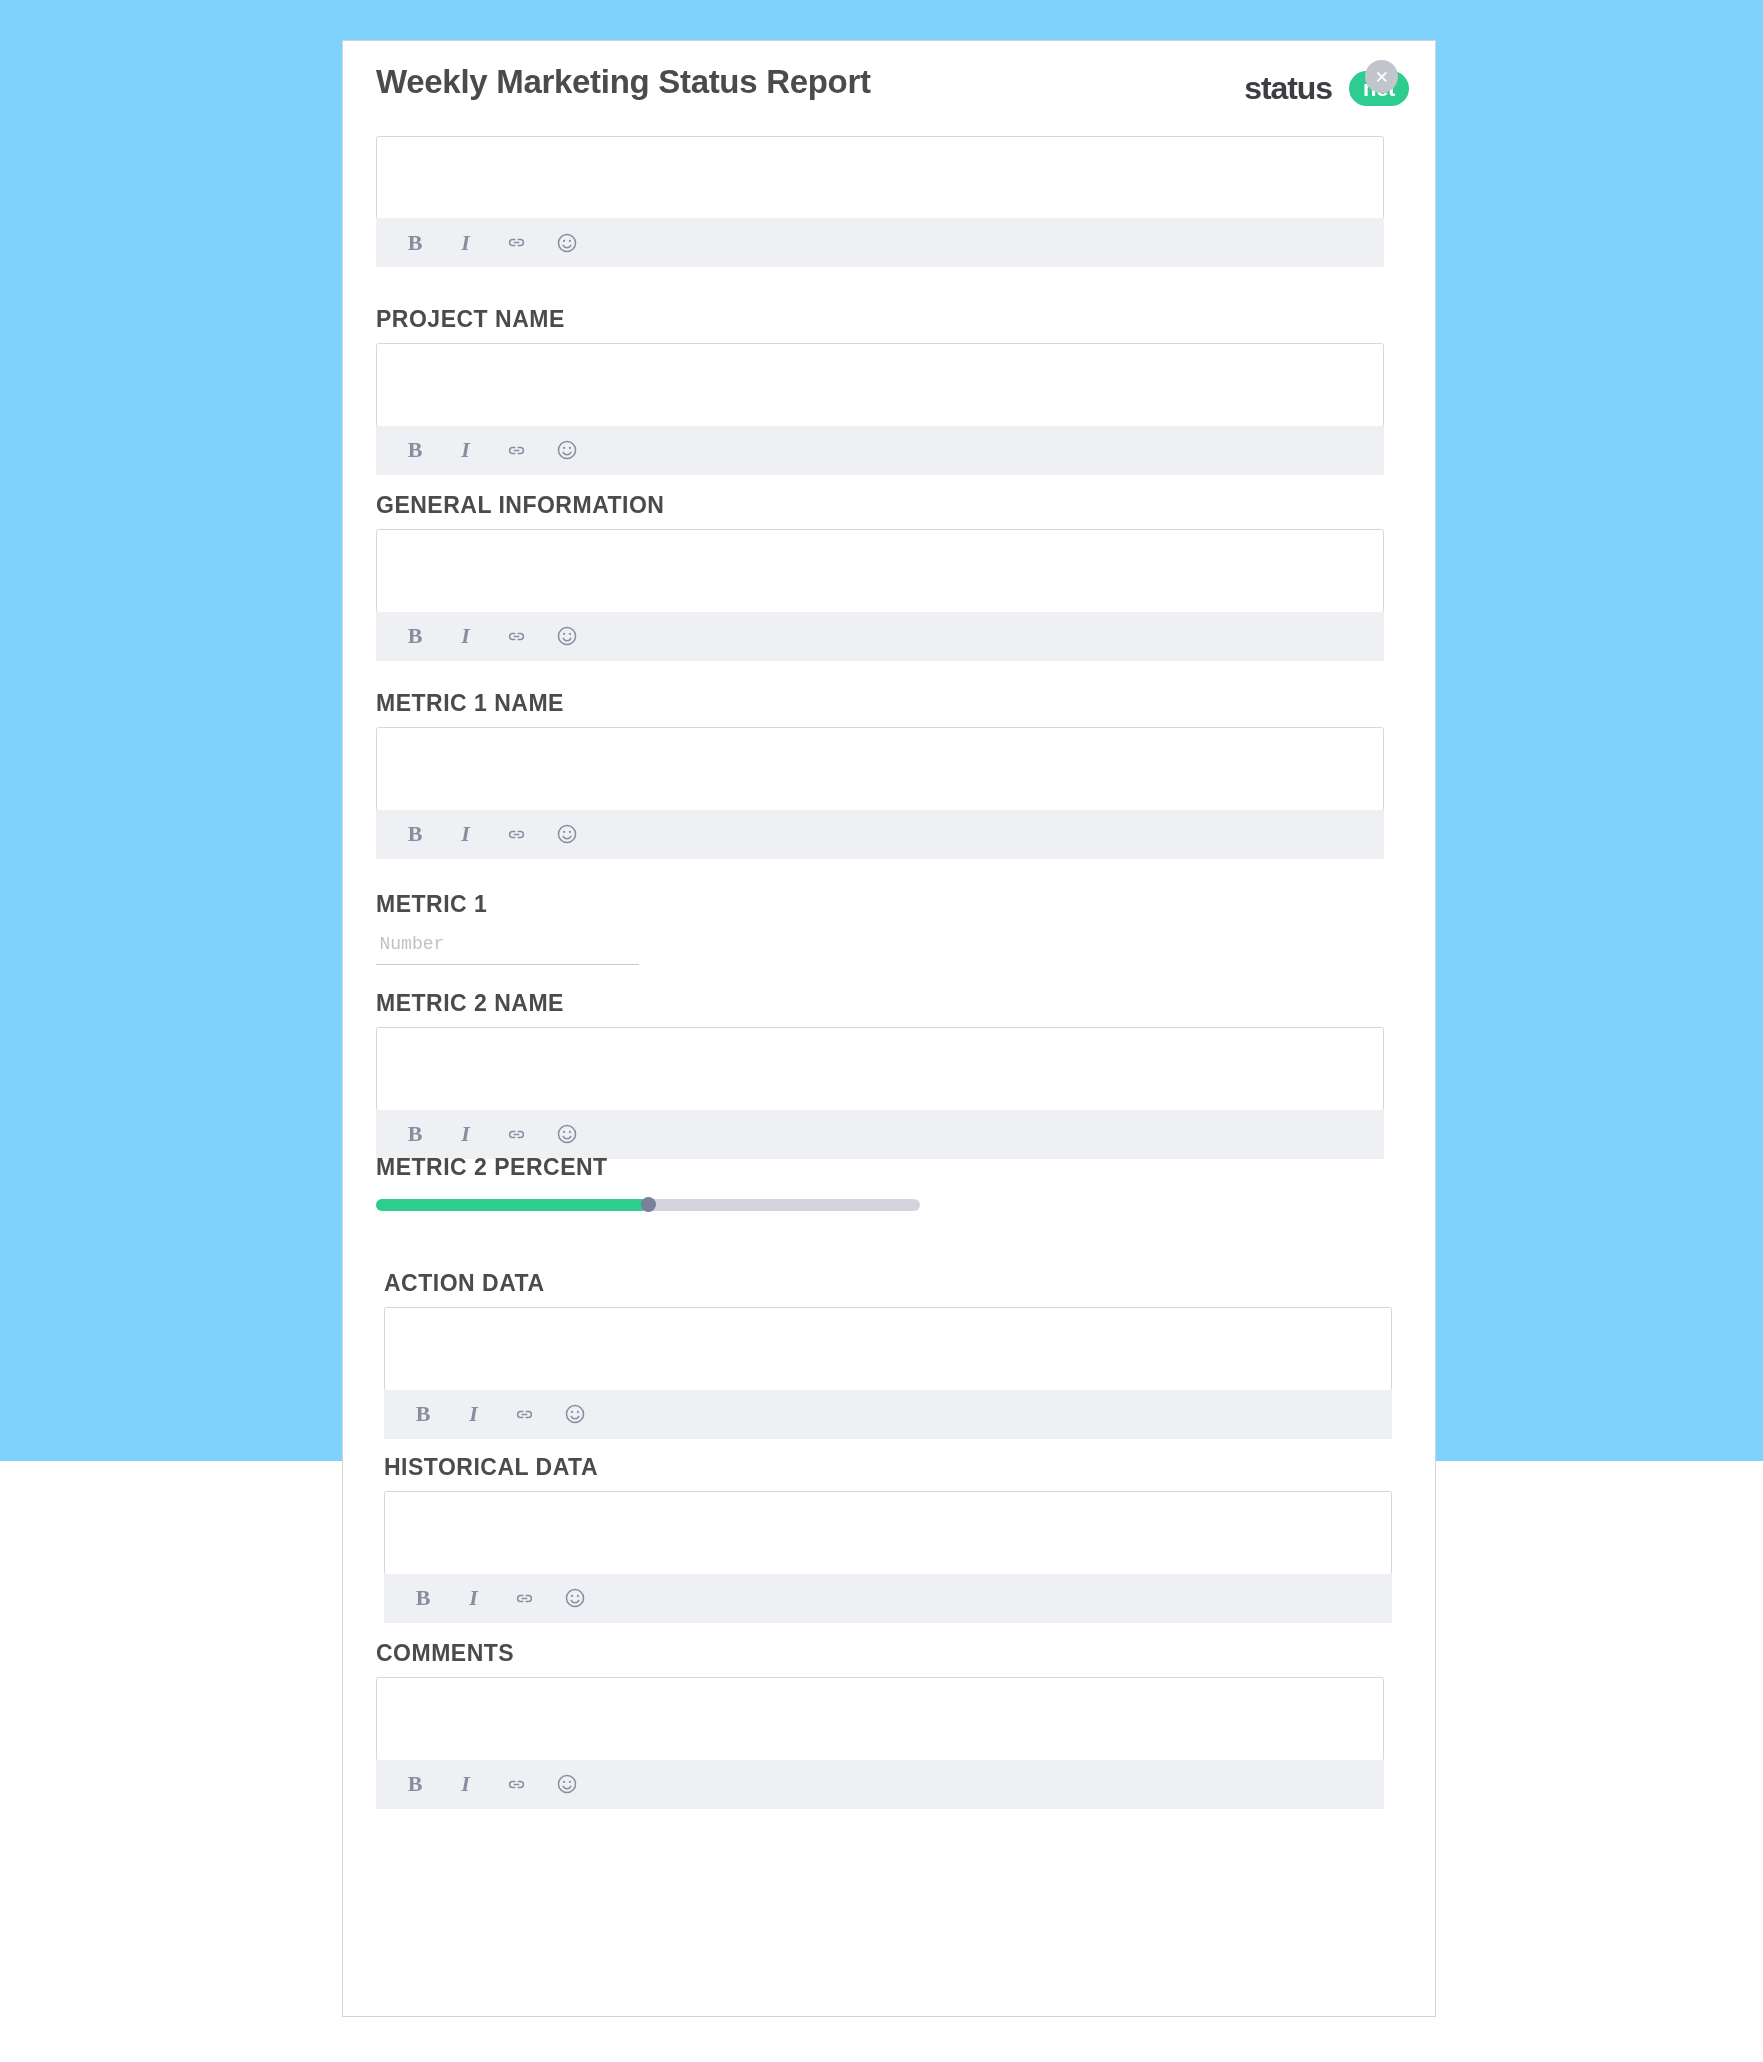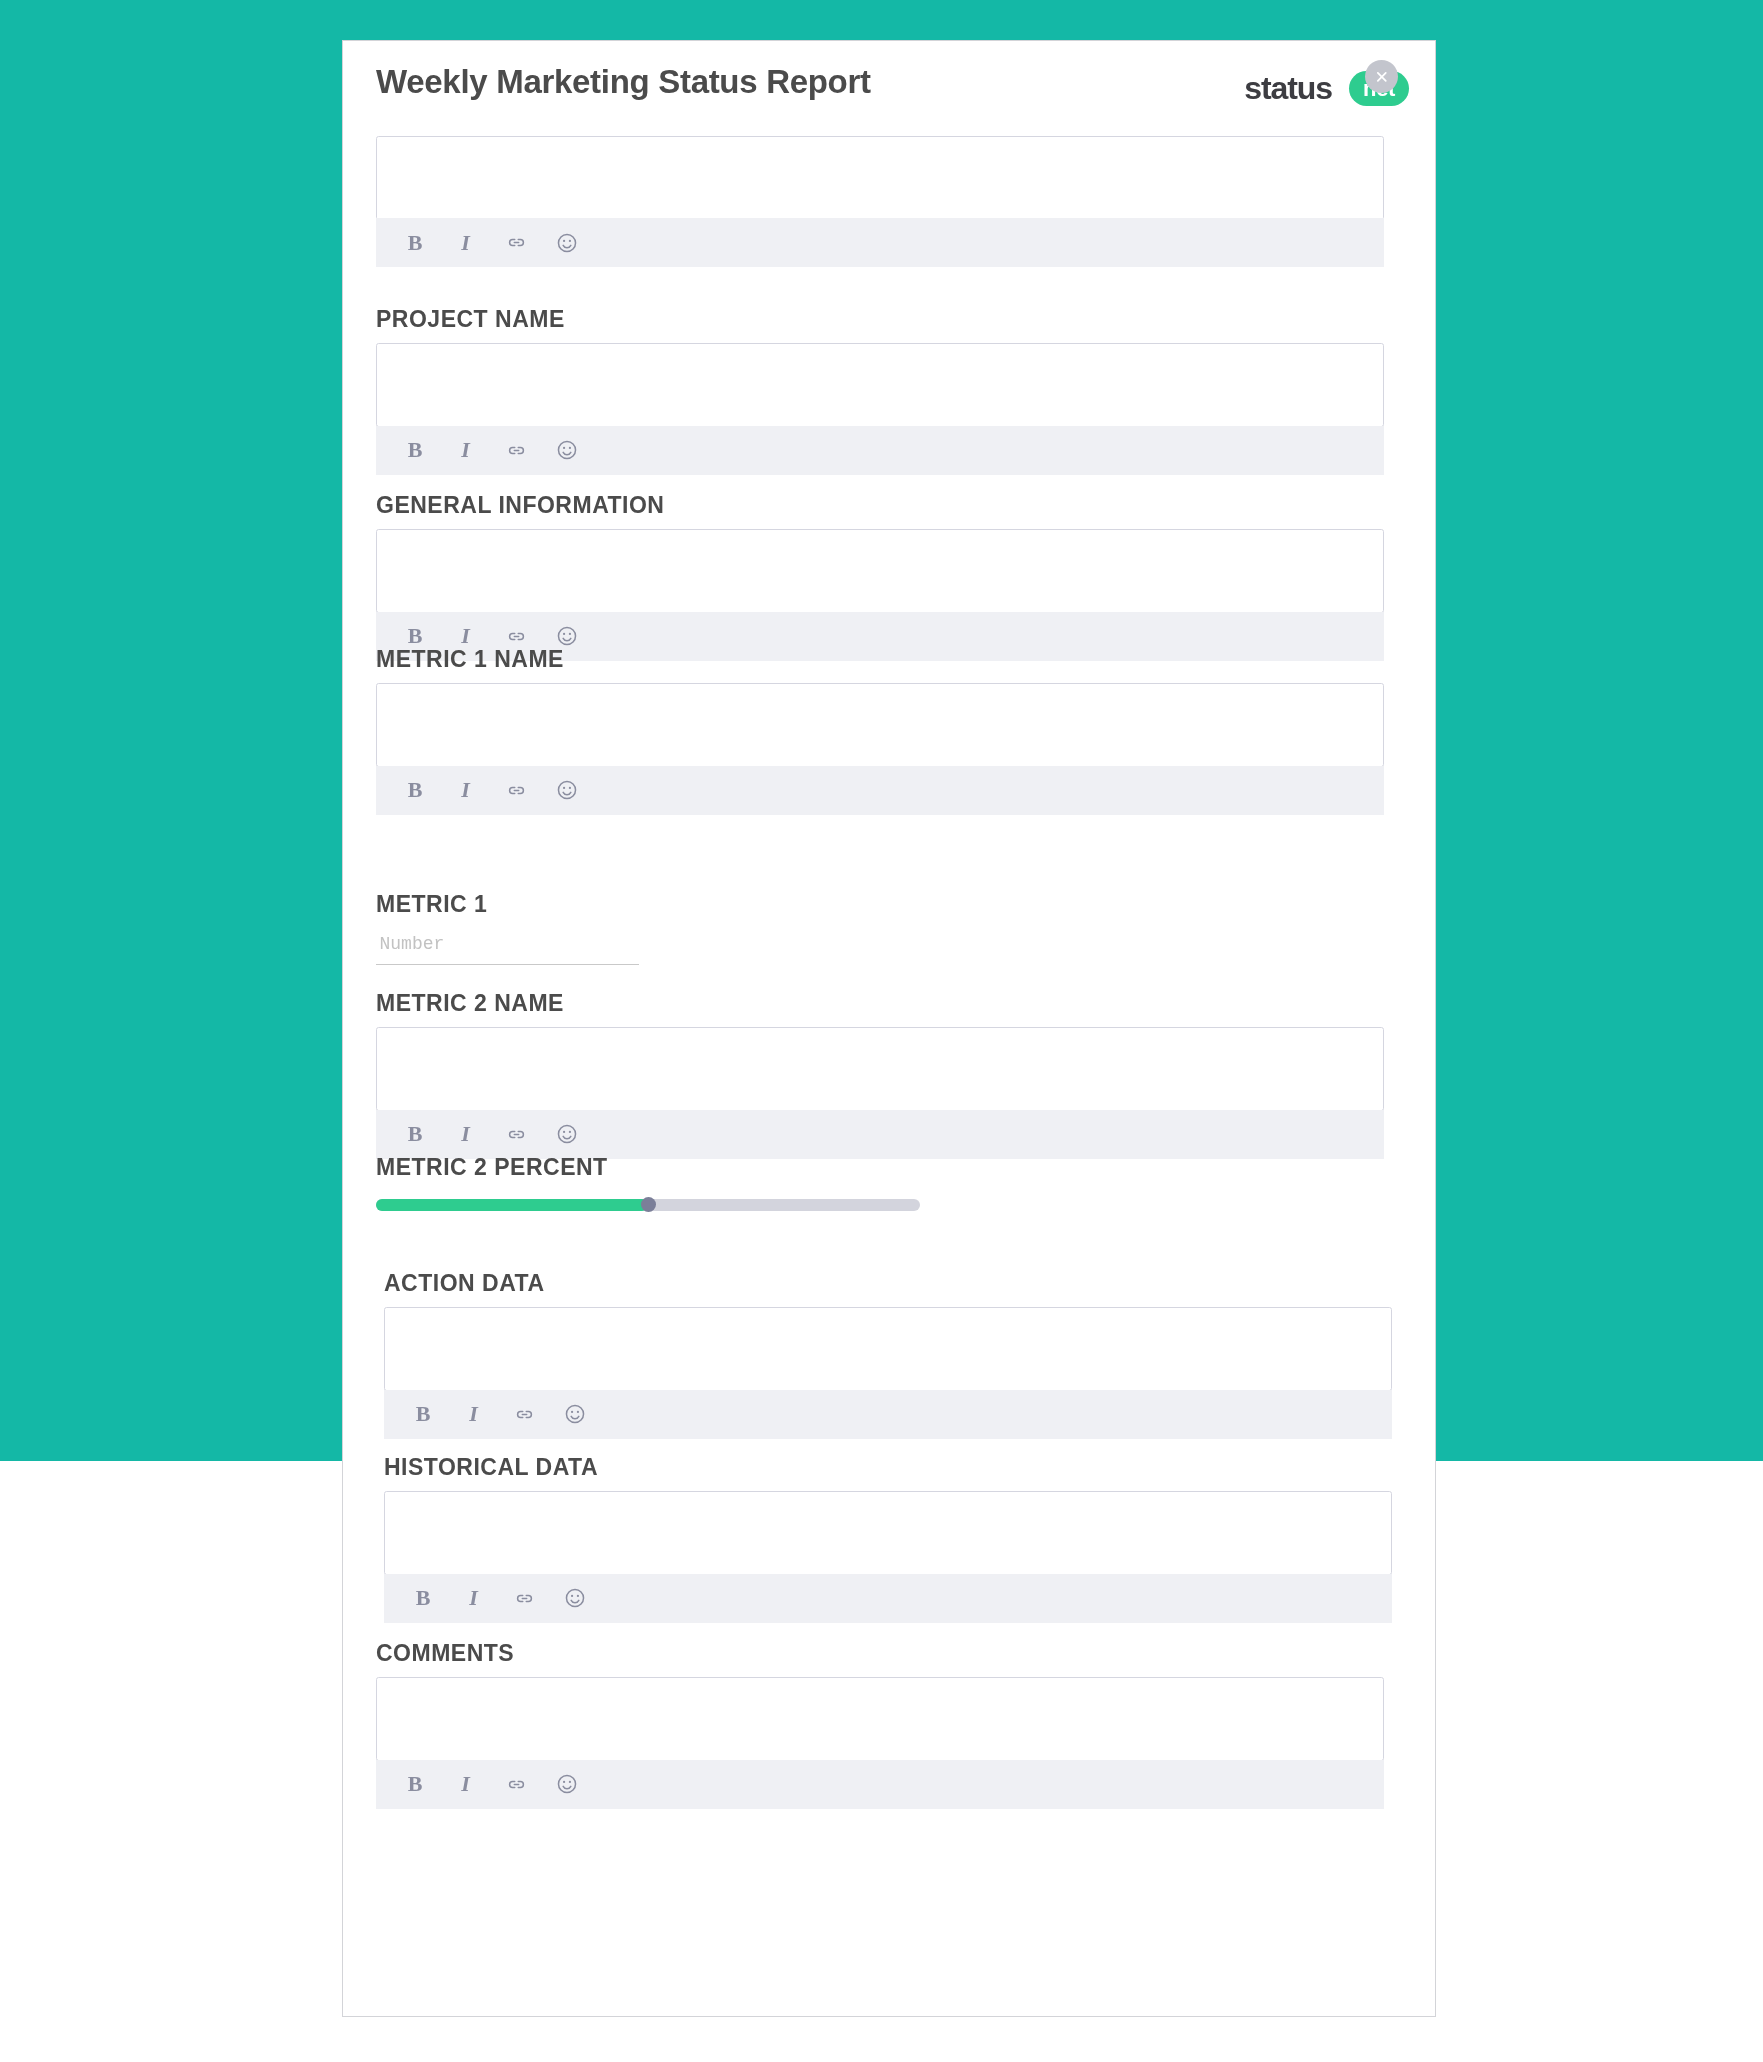--- a/index.html
+++ b/index.html
@@ -13,21 +13,21 @@
     height: 2063px;
     font-family: "Liberation Sans", sans-serif;
     -webkit-font-smoothing: antialiased;
     overflow: hidden;
   }
 
   .page {
     position: relative;
     width: 1764px;
     height: 1461px;
-    background: #14b8a6;
+    background: #7dd3fc;
   }
 
   
   .card {
     position: absolute;
     left: 342px;
     top: 40px;
     width: 1094px;
     height: 1977px;
     background: #ffffff;
@@ -317,21 +317,21 @@
                   <svg width="24" height="24" viewBox="0 0 27 27">
                     <circle cx="13.5" cy="13.5" r="9.6" stroke="#8a8d9f" stroke-width="1.7" fill="none"></circle>
                     <circle cx="10.2" cy="11.2" r="1.25" fill="#8a8d9f"></circle>
                     <circle cx="16.8" cy="11.2" r="1.25" fill="#8a8d9f"></circle>
                     <path d="M9.2 16.2 a4.8 4.8 0 0 0 8.6 0" stroke="#8a8d9f" stroke-width="1.7" fill="none" stroke-linecap="round"></path>
                   </svg>
                 </span>
               </div>
             </div>
           </div>
-          <div class="field" style="position: absolute; top: 512px; left: 0px;">
+          <div class="field" style="position: absolute; top: 556px; left: 0px;">
             <div class="field-label">METRIC 1 NAME</div>
             <div class="editor">
               <div class="editor-area"></div>
               <div class="editor-toolbar">
                 <span class="tb-btn tb-bold">B</span>
                 <span class="tb-btn tb-italic">I</span>
                 <span class="tb-btn">
                   <svg width="23" height="23" viewBox="0 0 26 26">
                     <path d="M10.5 13 h5" stroke="#8a8d9f" stroke-width="1.7" stroke-linecap="round" fill="none"></path>
                     <path d="M11 9.6 h-2.4 a3.4 3.4 0 0 0 0 6.8 h2.4" stroke="#8a8d9f" stroke-width="1.7" fill="none" stroke-linecap="round"></path>

